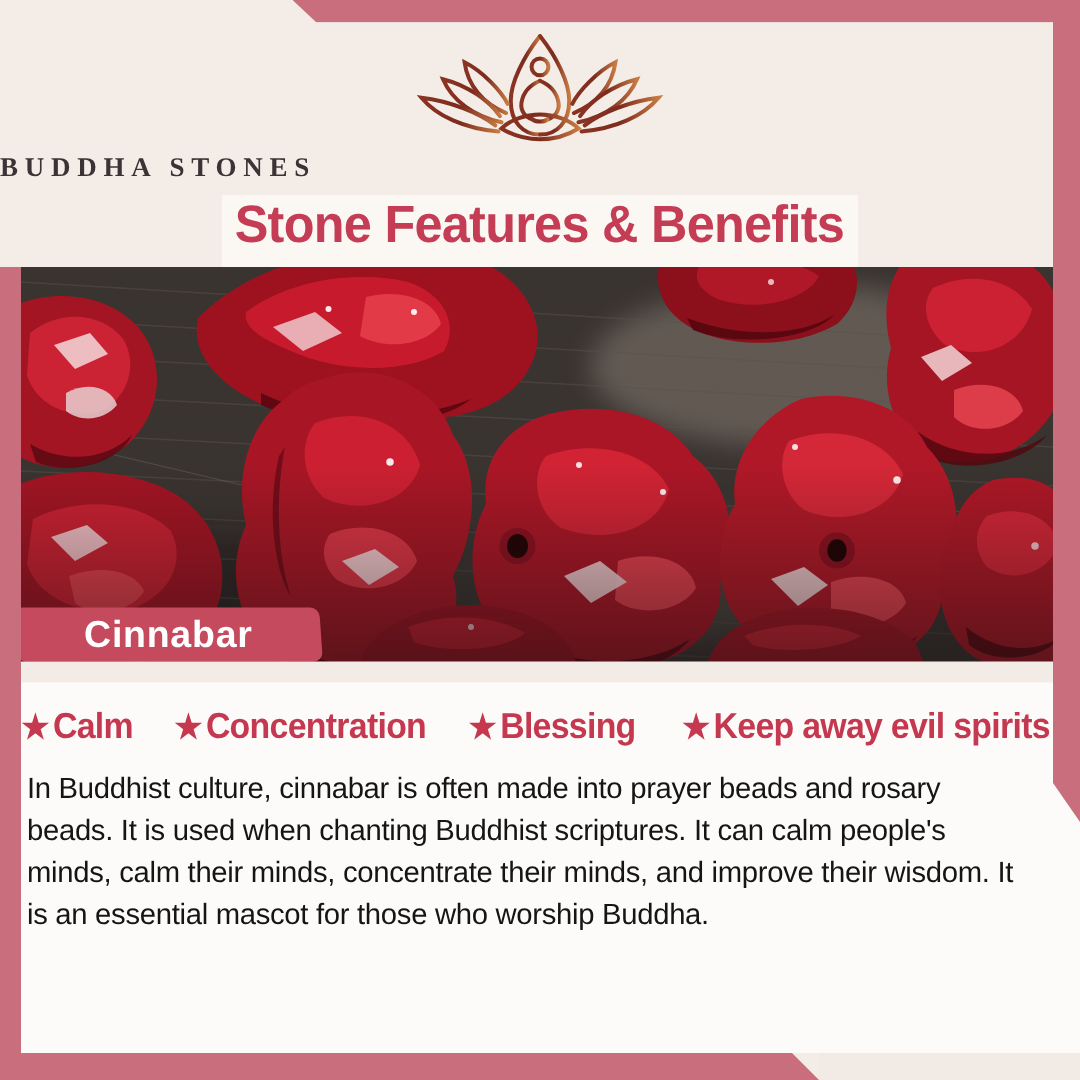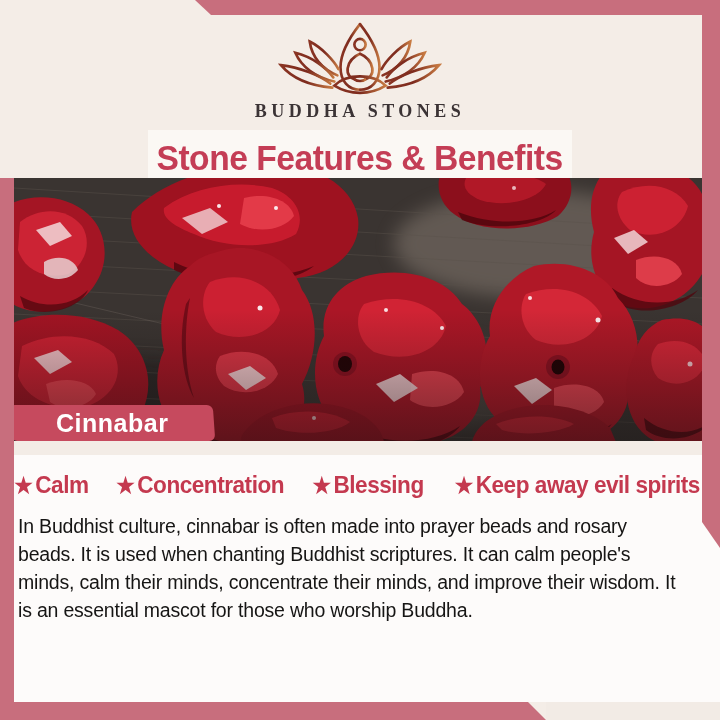--- a/index.html
+++ b/index.html
@@ -12,25 +12,25 @@
     clip-path:polygon(0 0,100% 0,100% 100%,16px 100%);}
   .frame-right{top:0;right:0;width:18px;height:548px;
     clip-path:polygon(0 0,100% 0,100% 100%,0 calc(100% - 26px));}
   .frame-left{left:0;top:178px;width:14px;height:542px;}
   .frame-bottom{left:0;bottom:0;width:546px;height:18px;
     clip-path:polygon(0 0,528px 0,546px 100%,0 100%);}
   .corner-cream{position:absolute;right:0;bottom:0;width:174px;height:18px;background:#f2ebe5;}
 
   
   .logo-wrap{position:absolute;top:22px;left:50%;transform:translateX(-50%);width:180px;height:78px;}
-  .brand{position:absolute;top:101px;left:0;width:100%;text-align:center;
+  .brand{position:absolute;top:101px;left:0;width:100%;text-align:left;
     font-family:"Liberation Serif", serif;font-size:18px;font-weight:600;
     letter-spacing:4.5px;color:#3b3335;}
   .title-box{position:absolute;top:130px;left:148px;width:424px;height:48px;
-    background:#fbf8f4;display:flex;align-items:flex-end;justify-content:center;}
+    background:#fbf8f4;display:flex;align-items:flex-start;justify-content:center;}
   .title{font-size:35px;font-weight:bold;color:#c43d55;letter-spacing:-0.5px;
     transform:scaleX(0.96);white-space:nowrap;}
 
   
   .photo{position:absolute;top:178px;left:14px;width:688px;height:264px;overflow:hidden;background:#3a3431;}
 
   
   .badge{position:absolute;left:10px;top:405px;width:204px;height:36px;background:#c64a5e;
     border-radius:6px;transform:skewX(4deg);display:flex;align-items:center;justify-content:center;}
   .badge span{transform:skewX(-4deg);color:#ffffff;font-weight:bold;font-size:25px;letter-spacing:0.5px;}

